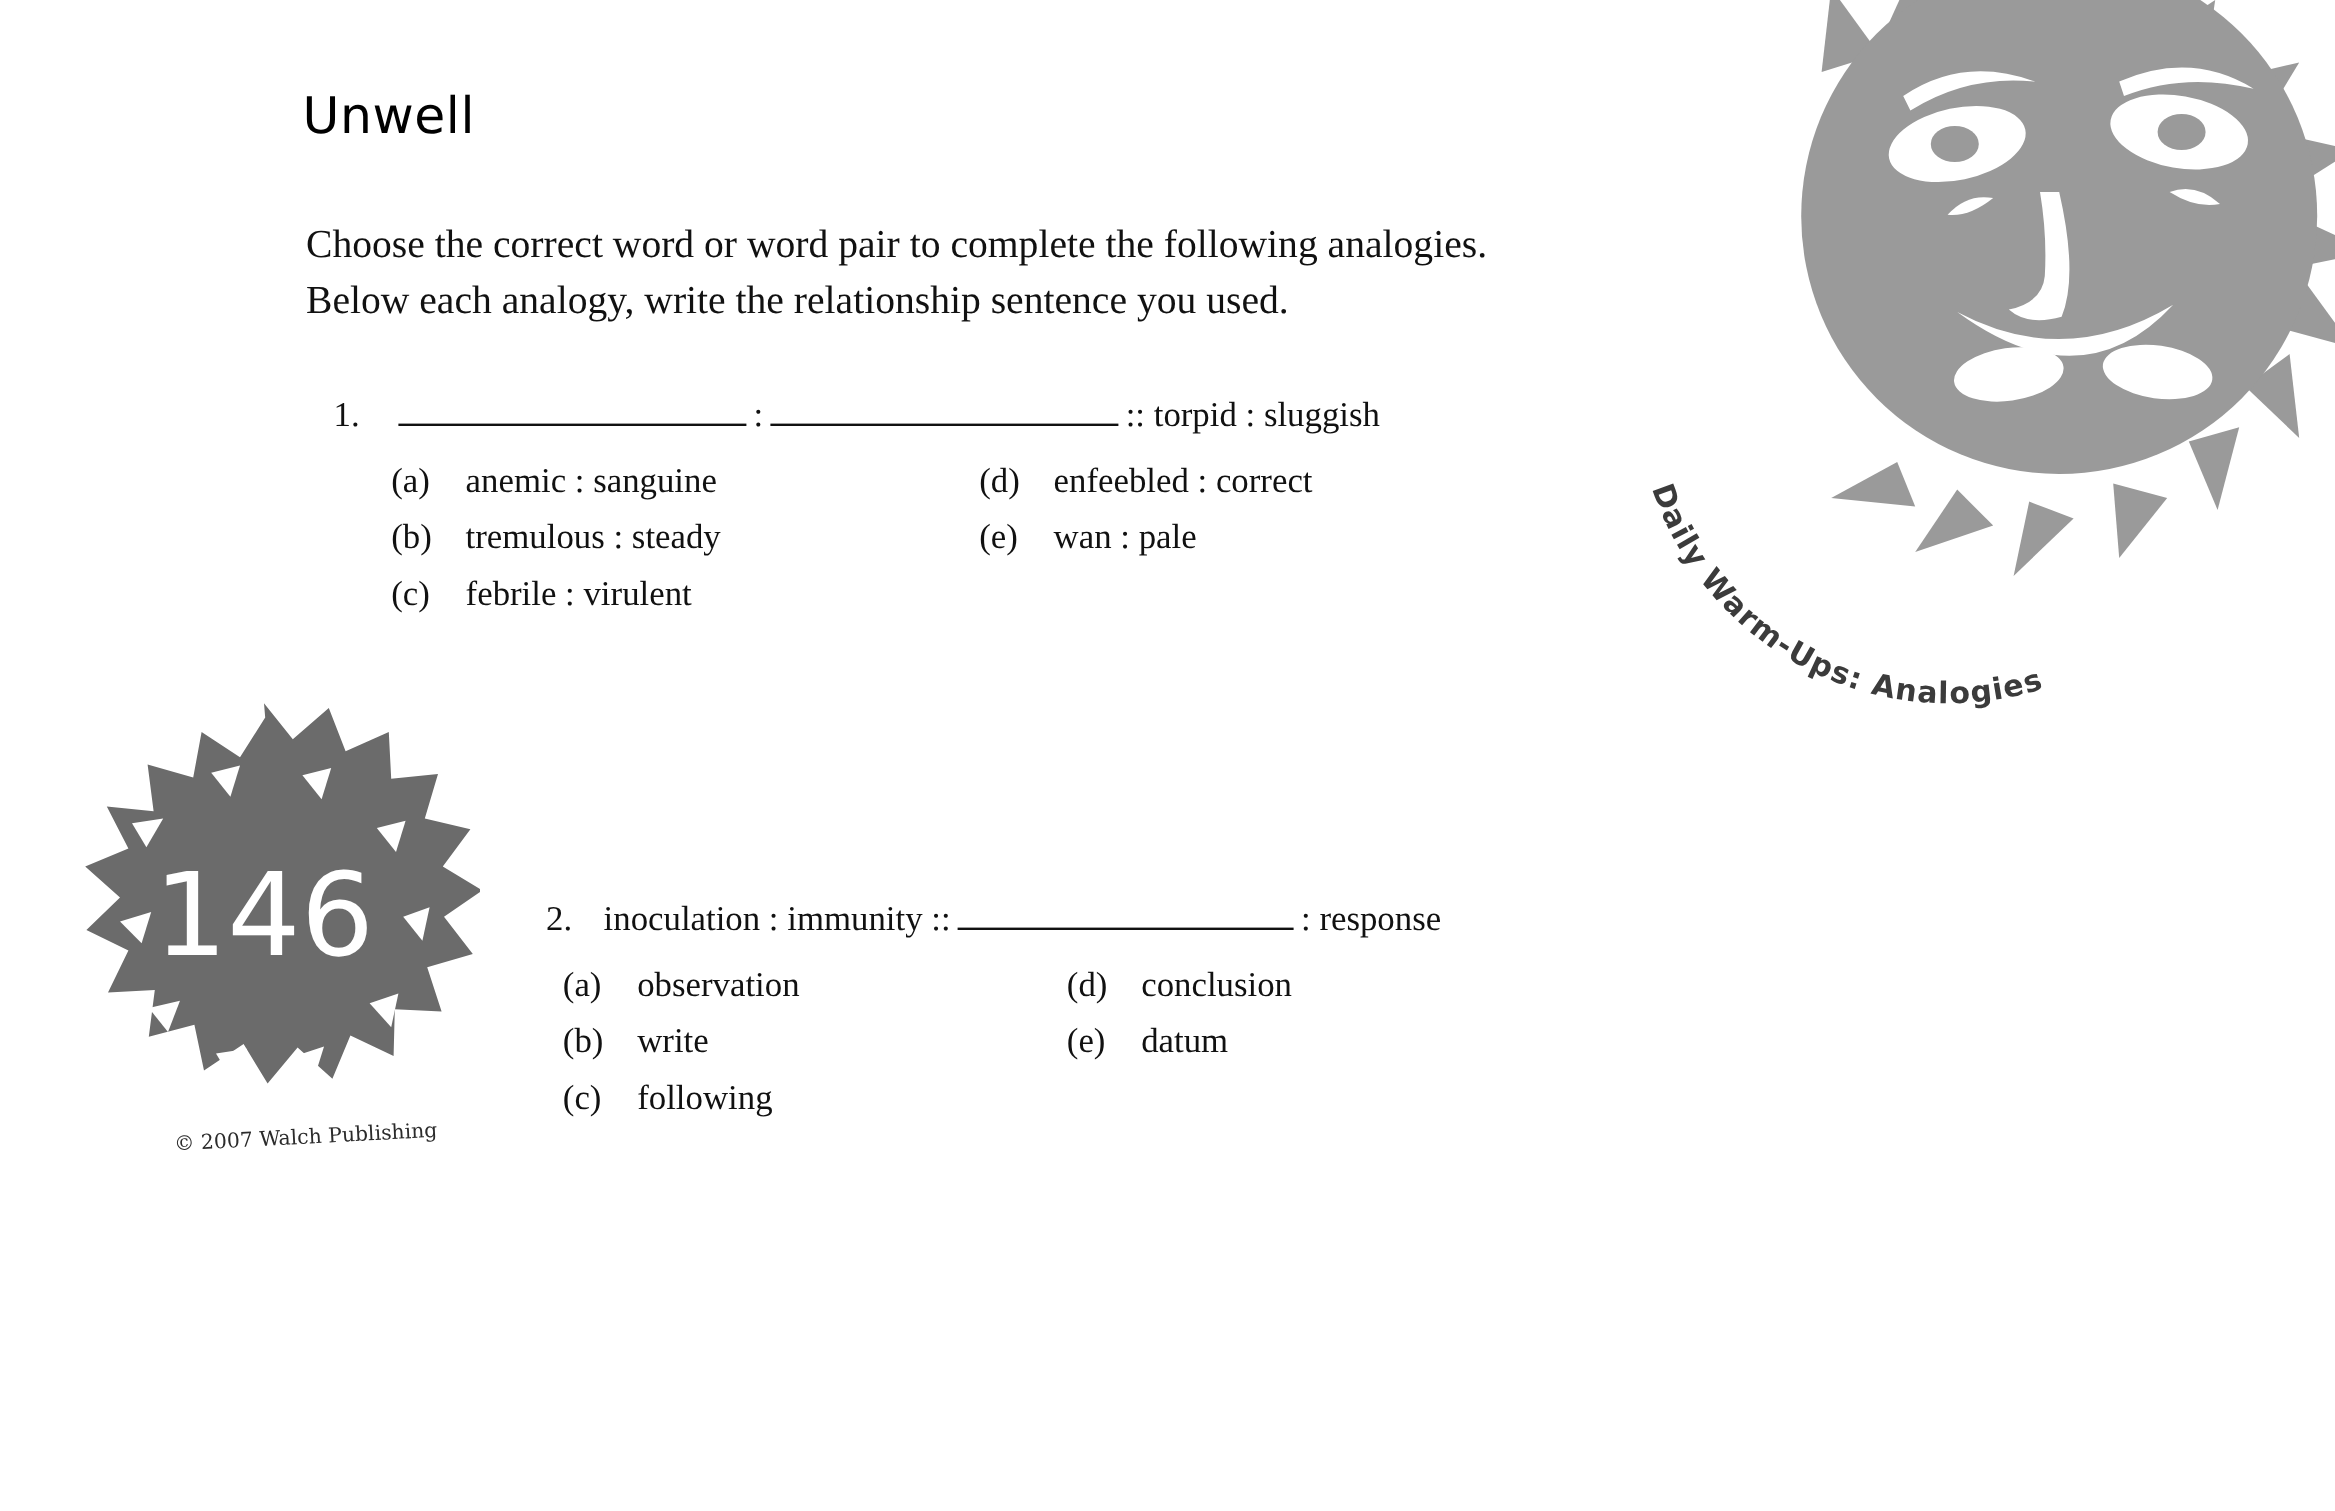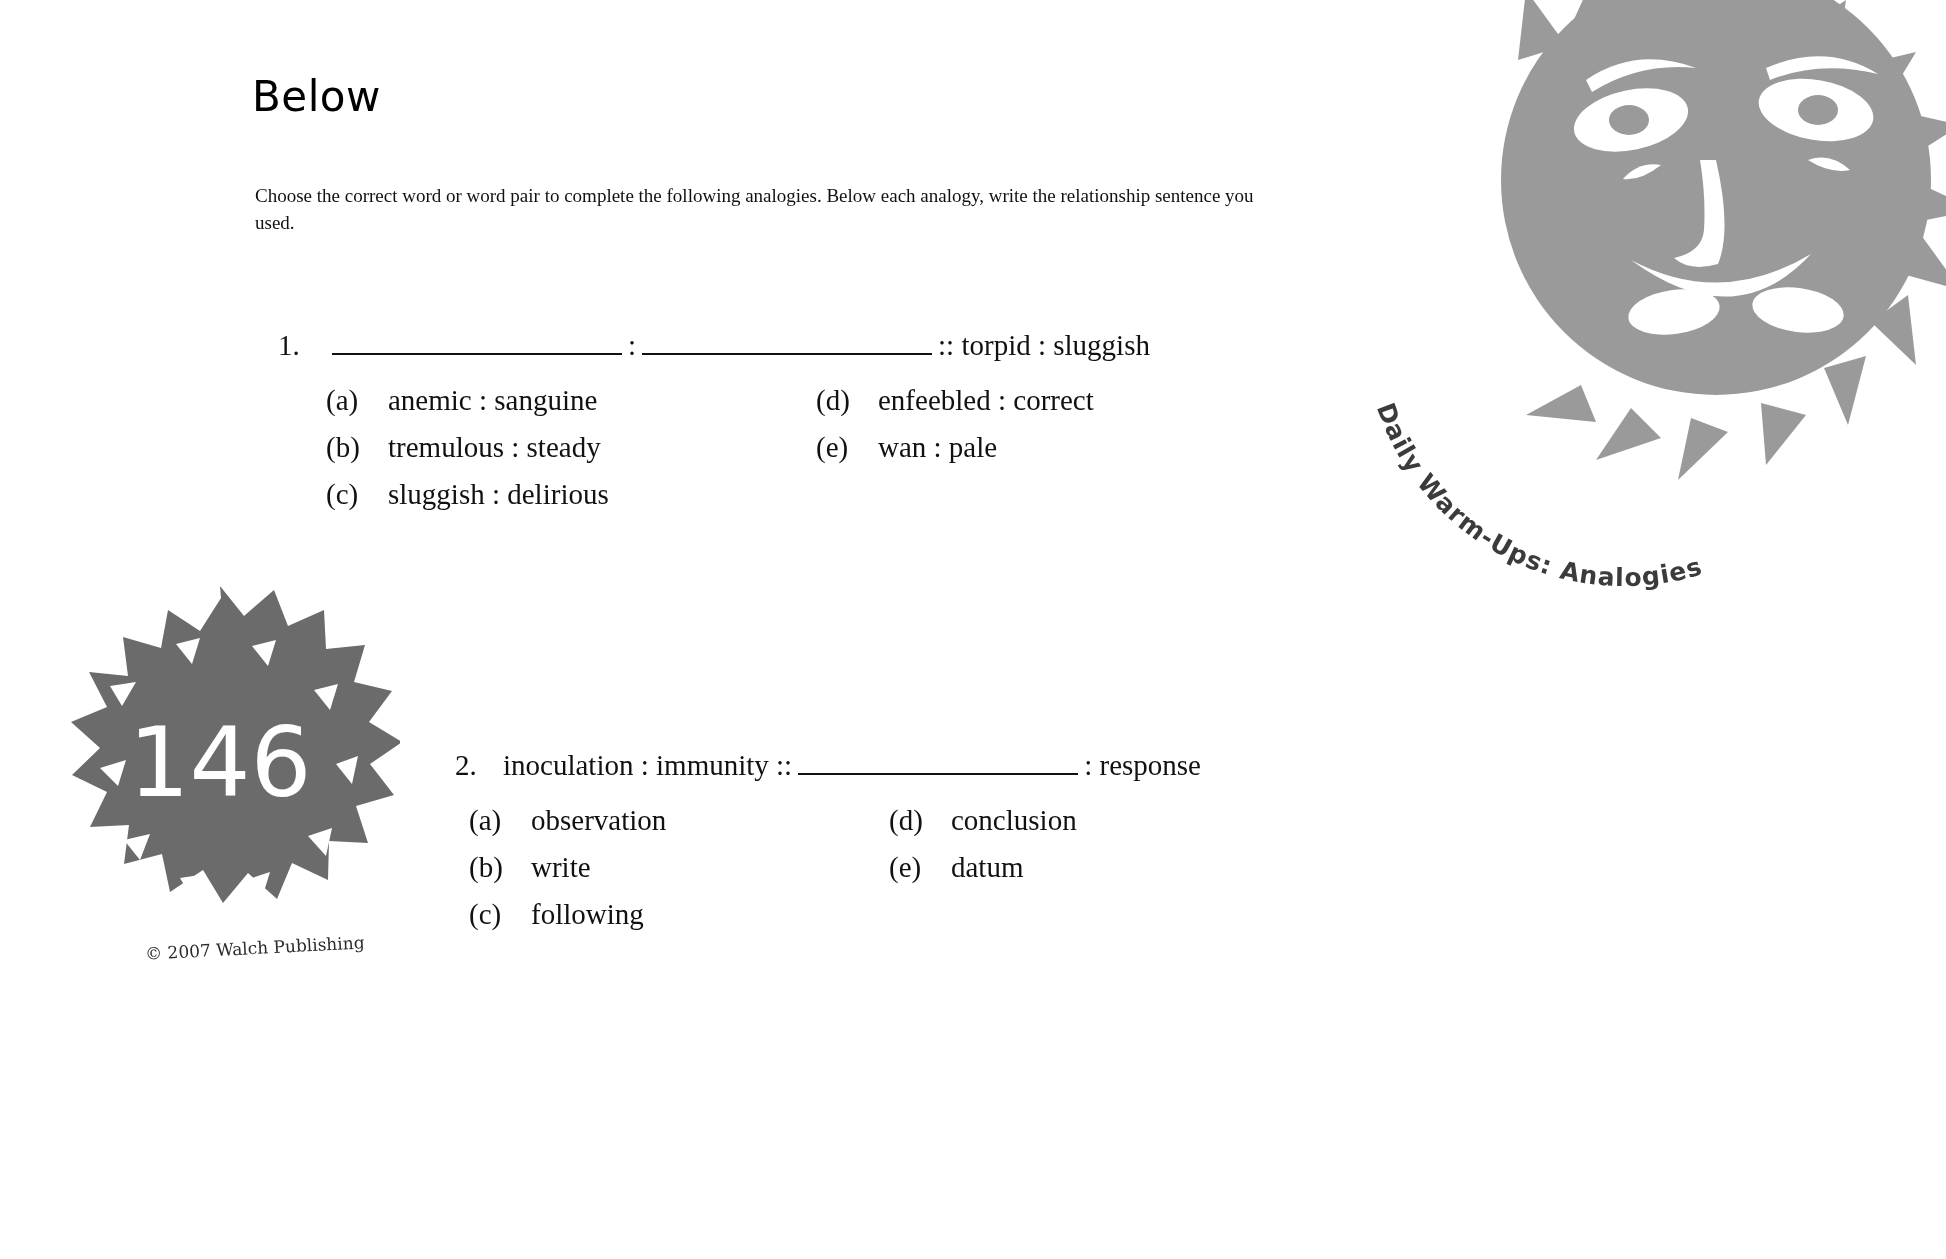--- a/index.html
+++ b/index.html
@@ -80,23 +80,23 @@
     font-family: "DejaVu Sans", sans-serif;
     font-size: 42px;
     font-weight: normal;
     letter-spacing: 0.5px;
     color: #000;
   }
 
   .instructions {
     position: absolute;
     left: 255px;
-    top: 164px;
+    top: 148px;
     width: 1000px;
-    font-size: 19px;
+    font-size: 33px;
     line-height: 1.42;
     color: #111;
   }
 
   .question {
     position: absolute;
     font-size: 29px;
   }
   .q1 { left: 278px; top: 325px; width: 1100px; }
   .q2 { left: 455px; top: 745px; width: 1100px; }
@@ -217,21 +217,21 @@
       <polygon points="274,112 298,106 290,132"></polygon>
       <polygon points="212,68 236,62 228,88"></polygon>
       <polygon points="136,66 160,60 152,86"></polygon>
     </g>
     <text class="num" x="180" y="218" text-anchor="middle">146</text>
   </svg>
 </div>
 
 <div class="copyright">© 2007 Walch Publishing</div>
 
-<h1 class="title">Below</h1>
+<h1 class="title">Unwell</h1>
 
 <p class="instructions">Choose the correct word or word pair to complete the following analogies. Below each analogy, write the relationship sentence you used.</p>
 
 <div class="question q1">
   <div class="q-line">
     <span class="q-num">1.</span>
     <span class="blank"></span>
     <span>:</span>
     <span class="blank"></span>
     <span>:: torpid : sluggish</span>
@@ -253,21 +253,21 @@
         <span>tremulous : steady</span>
       </div>
       <div class="choice col-b">
         <span class="letter">(e)</span>
         <span>wan : pale</span>
       </div>
     </div>
     <div class="choice-row">
       <div class="choice col-a">
         <span class="letter">(c)</span>
-        <span>sluggish : delirious</span>
+        <span>febrile : virulent</span>
       </div>
     </div>
   </div>
 </div>
 
 <div class="question q2">
   <div class="q-line">
     <span class="q-num">2.</span>
     <span>inoculation : immunity ::</span>
     <span class="blank short"></span>

